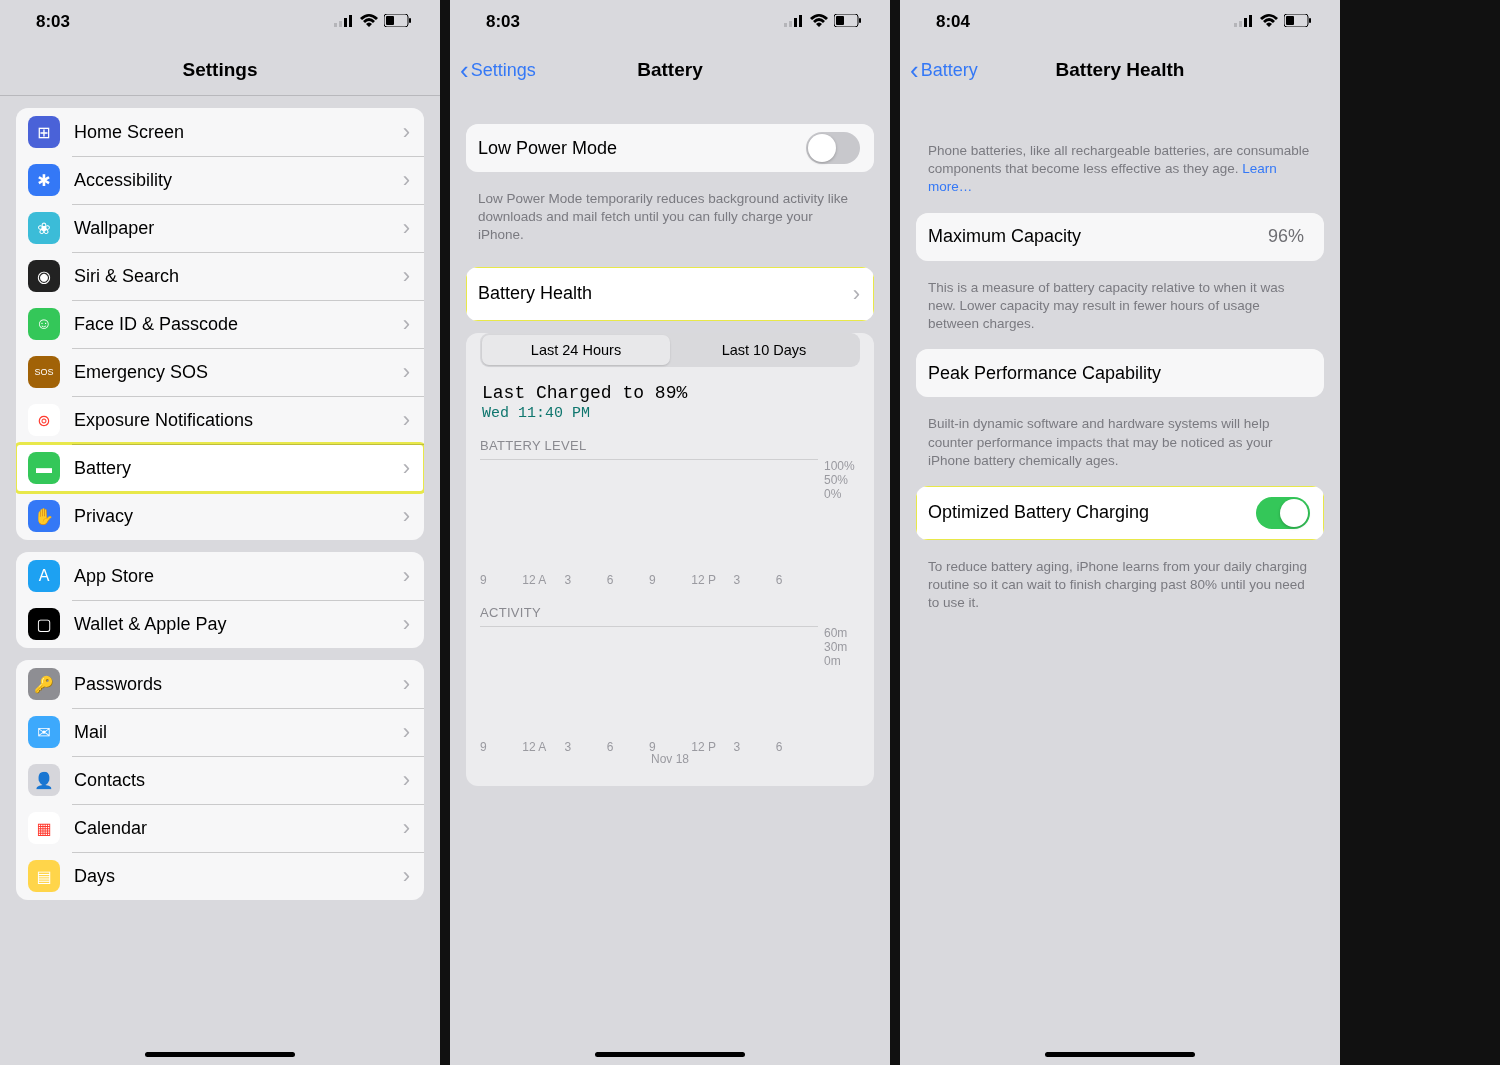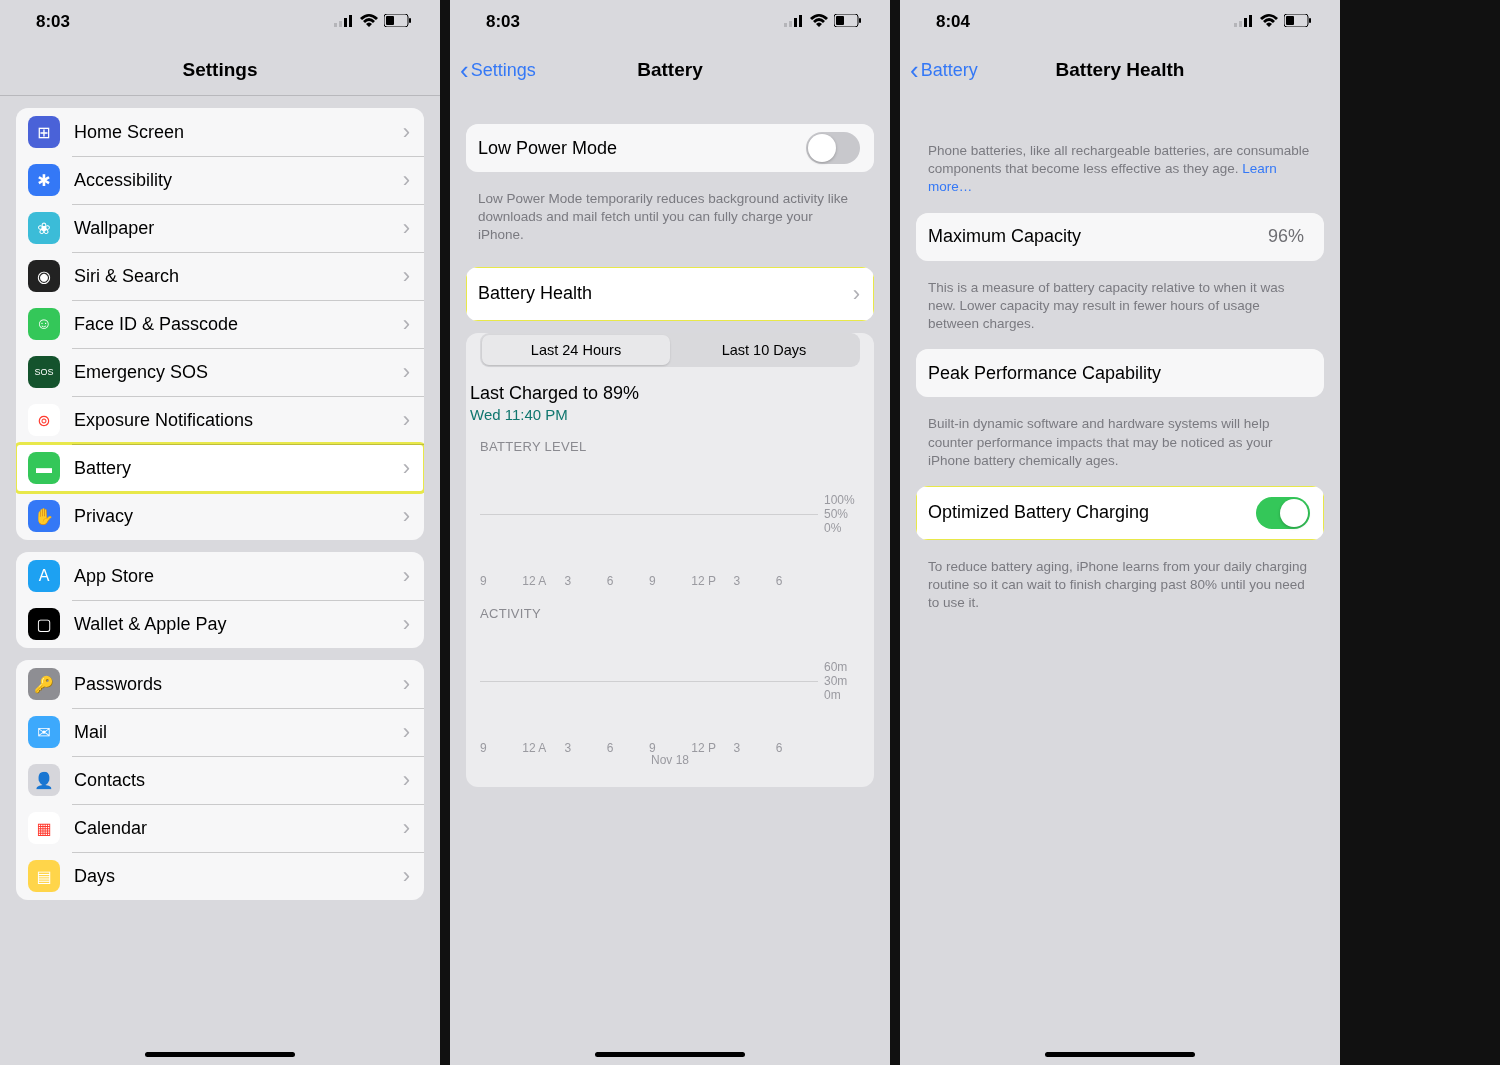--- a/index.html
+++ b/index.html
@@ -131,21 +131,21 @@
   .seg {
     flex: 1; text-align: center; font-size: 14.5px; font-weight: 500;
     padding: 7px 0; border-radius: 7px; color: #000;
   }
   .seg.sel { background: #e8e8ea; box-shadow: 0 1px 2px rgba(0,0,0,0.15); }
 
   
   .chart-wrap { padding: 0 14px 8px 14px; }
   .chart-title { font-size: 13px; color: #8a8a90; letter-spacing: 0.3px; margin-bottom: 6px; }
   .chart {
-    display: flex; align-items: center; height: 110px; position: relative;
+    display: flex; align-items: flex-start; height: 110px; position: relative;
   }
   .bars {
     flex: 1; display: flex; align-items: flex-end; gap: 0;
     border-bottom: 0.5px solid rgba(0,0,0,0.12);
     padding-right: 4px;
   }
   .bars .bar {
     flex: 1; margin: 0 1px; display: flex; flex-direction: column; justify-content: flex-end;
     position: relative;
   }
@@ -156,21 +156,21 @@
   .yaxis {
     width: 42px; display: flex; flex-direction: column; justify-content: space-between;
     font-size: 12px; color: #9a9aa0; padding-left: 6px; padding-bottom: 2px;
   }
   .yaxis div { text-align: left; }
   .xaxis {
     display: flex; font-size: 12px; color: #9a9aa0; padding: 4px 42px 0 0;
   }
   .xaxis span { flex: 1; text-align: left; }
 
-  .last-charged { padding: 6px 14px 2px 4px; }
+  .last-charged { padding: 6px 14px 2px 16px; font-family: Liberation Mono, monospace; }
   .last-charged .lc-title { font-size: 18px; color: #000; font-weight: 400; }
   .last-charged .lc-sub { font-size: 15px; color: #0f766e; margin-top: 2px; }
 
   .screen-stats { display: flex; padding: 10px 14px 0 14px; gap: 40px; }
   .stat .stat-label { font-size: 15px; font-weight: 500; }
   .stat.on .stat-label { color: #2c6bc0; }
   .stat.off .stat-label { color: #5ab3e6; }
   .stat .stat-val { font-size: 24px; font-weight: 500; color: #000; margin-top: 2px; }
 
   .date-under { text-align: center; font-size: 12px; color: #9a9aa0; margin-top: -2px; }
@@ -243,21 +243,21 @@
         <div class="app-icon" style="background: rgb(34, 34, 34);">◉</div>
         <span class="label">Siri &amp; Search</span>
         <span class="chev-r">›</span>
       </div>
       <div class="row">
         <div class="app-icon" style="background: rgb(52, 199, 89);">☺</div>
         <span class="label">Face ID &amp; Passcode</span>
         <span class="chev-r">›</span>
       </div>
       <div class="row">
-        <div class="app-icon" style="background: #14532d; font-size: 9px;">SOS</div>
+        <div class="app-icon" style="background: #a16207; font-size: 9px;">SOS</div>
         <span class="label">Emergency SOS</span>
         <span class="chev-r">›</span>
       </div>
       <div class="row">
         <div class="app-icon" style="background: rgb(255, 255, 255); color: rgb(255, 59, 48);">⊚</div>
         <span class="label">Exposure Notifications</span>
         <span class="chev-r">›</span>
       </div>
       <div class="row highlight">
         <div class="app-icon" style="background: rgb(52, 199, 89);">▬</div>

